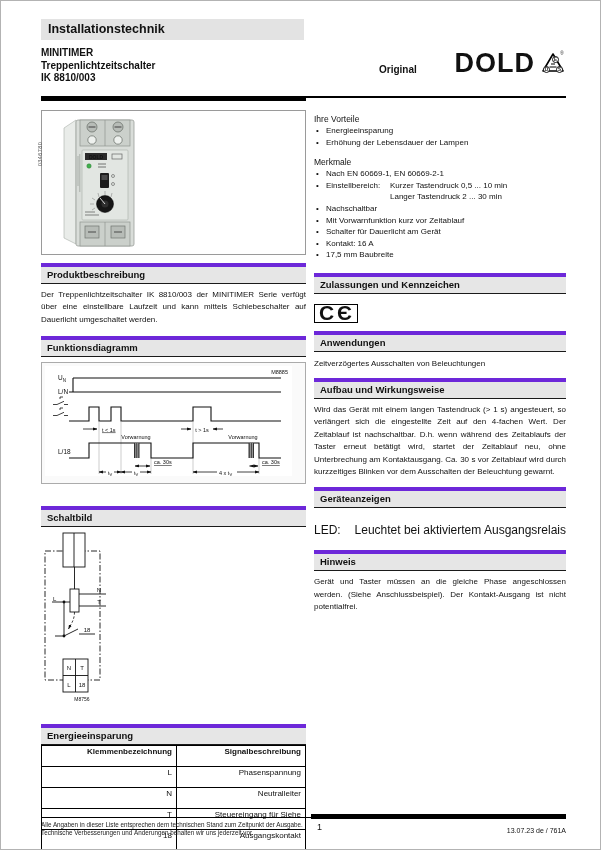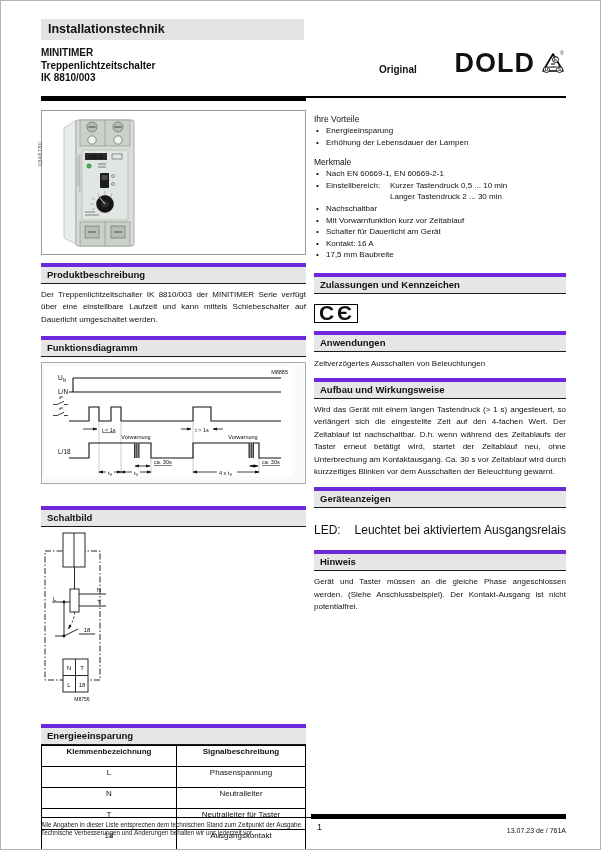--- a/index.html
+++ b/index.html
@@ -48,21 +48,21 @@
 
   
   .ce-box { width:44px; height:19px; border:1.5px solid #000; margin:10px 0 2px; display:flex; align-items:center; justify-content:center; }
   .ce-mark { font-size:21px; font-weight:bold; letter-spacing:3px; padding-left:2px; }
 
   
   .led-row { display:flex; justify-content:space-between; font-size:12px; margin-top:15px; }
 
   
   .terminal-table { border-collapse:collapse; width:100%; font-size:8px; margin-top:0; }
-  .terminal-table th, .terminal-table td { border:1px solid #000; padding:1px 4px 10px; text-align:center; height:12px; }
+  .terminal-table th, .terminal-table td { border:1px solid #000; padding:1px 4px 10px; text-align:right; height:12px; }
   .terminal-table th { font-weight:bold; height:14px; }
   .terminal-table td:first-child, .terminal-table th:first-child { width:135px; }
 
   
   .mt8{margin-top:8px}.mt12{margin-top:12px}
   .mt13{margin-top:13px}.mt17{margin-top:17px}.mt22{margin-top:22px}.mt9{margin-top:9px}
 
   
   .footer { position:absolute; left:40px; top:813px; width:525px; }
   .div-bot { display:flex; align-items:flex-start; }
@@ -295,21 +295,21 @@
         <tr>
                 <td>L</td>
                 <td>Phasenspannung</td>
               </tr>
         <tr>
                 <td>N</td>
                 <td>Neutralleiter</td>
               </tr>
         <tr>
                 <td>T</td>
-                <td>Neutralleiter für Taster</td>
+                <td>Steuereingang für Siehe</td>
               </tr>
         <tr>
                 <td>18</td>
                 <td>Ausgangskontakt</td>
               </tr>
       </tbody>
     </table>
    </div>
 
    <div class="col-r">

